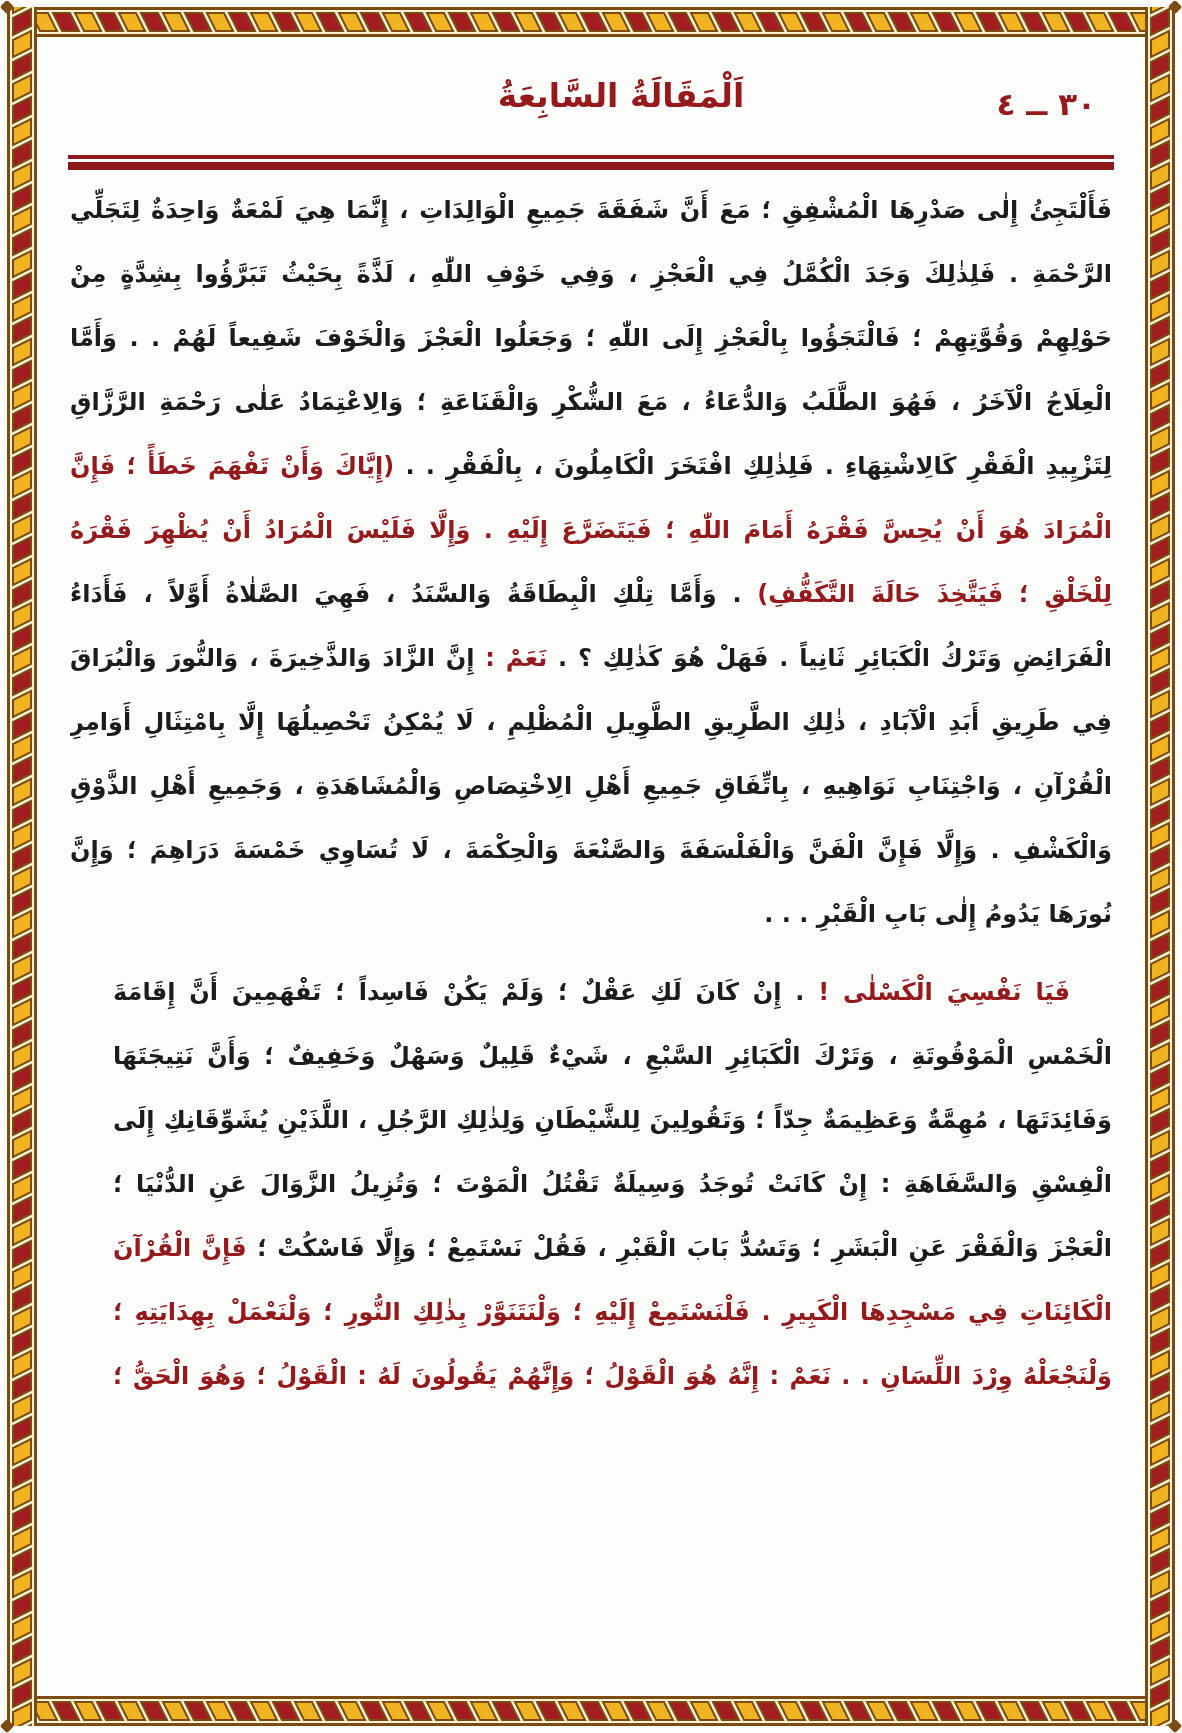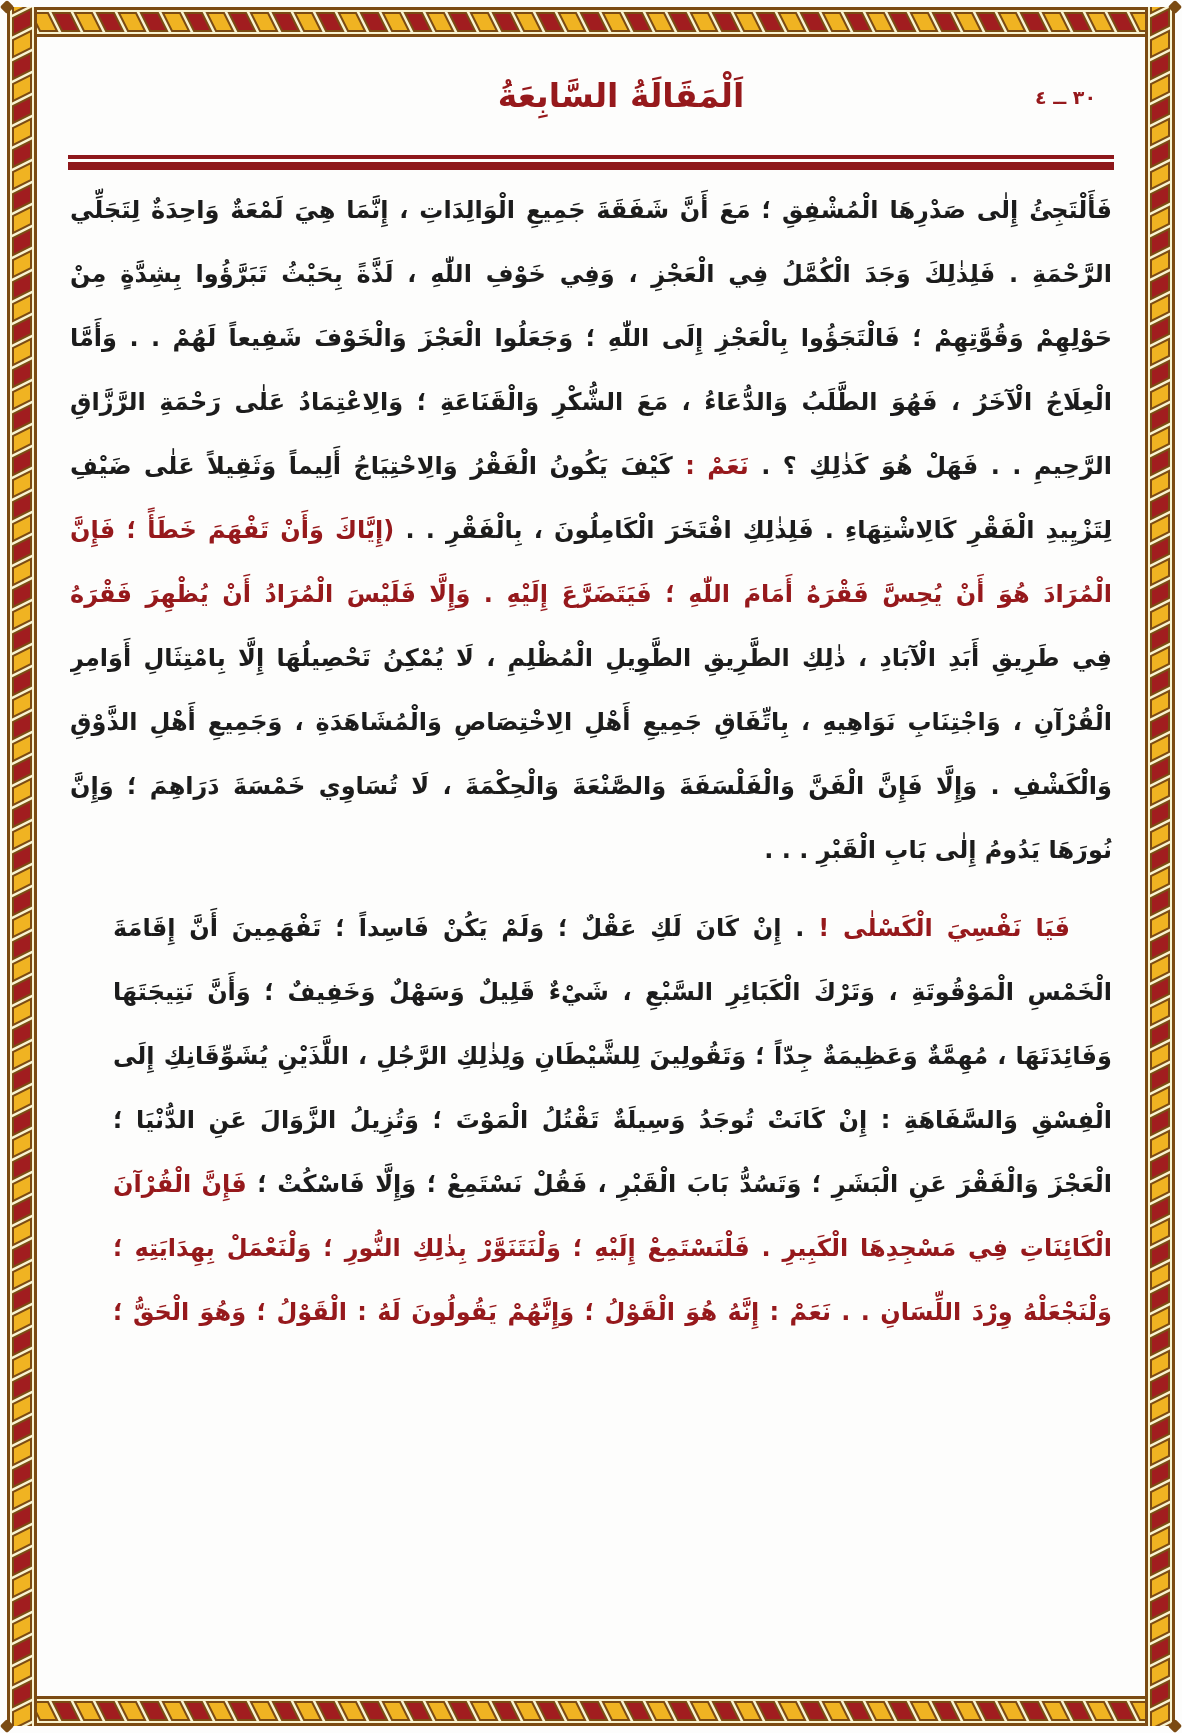--- a/index.html
+++ b/index.html
@@ -33,21 +33,21 @@
   .knob.bl{bottom:2px;left:2px;} .knob.br{bottom:2px;right:2px;}
   
   .hdr-title{
     position:absolute;top:76px;left:0;right:0;
     text-align:center;
     transform:translateX(30px); 
     font-size:33px;font-weight:bold;color:var(--red);
   }
   .hdr-num{
     position:absolute;top:86px;right:86px;
-    font-size:19px;font-weight:bold;color:var(--red);
+    font-size:31px;font-weight:bold;color:var(--red);
     letter-spacing:2px;
   }
   .rule{position:absolute;top:155px;left:68px;right:68px;}
   .rule .thin{height:4px;background:#8e181b;}
   .rule .gap{height:3px;}
   .rule .thick{height:8px;background:#8e181b;}
   
   .body{
     position:absolute;top:178px;left:70px;right:70px;bottom:48px;
     direction:rtl;
@@ -121,23 +121,24 @@
     <div class="gap"></div>
     <div class="thick"></div>
   </div>
 
   <main class="body" id="text-body">
       <div class="para">
         <div class="line" dir="rtl"><span class="black">فَأَلْتَجِئُ إِلٰى صَدْرِهَا الْمُشْفِقِ ؛ مَعَ أَنَّ شَفَقَةَ جَمِيعِ الْوَالِدَاتِ ، إِنَّمَا هِيَ لَمْعَةٌ وَاحِدَةٌ لِتَجَلِّي</span></div>
         <div class="line" dir="rtl"><span class="black">الرَّحْمَةِ . فَلِذٰلِكَ وَجَدَ الْكُمَّلُ فِي الْعَجْزِ ، وَفِي خَوْفِ اللّٰهِ ، لَذَّةً بِحَيْثُ تَبَرَّؤُوا بِشِدَّةٍ مِنْ</span></div>
         <div class="line" dir="rtl"><span class="black">حَوْلِهِمْ وَقُوَّتِهِمْ ؛ فَالْتَجَؤُوا بِالْعَجْزِ إِلَى اللّٰهِ ؛ وَجَعَلُوا الْعَجْزَ وَالْخَوْفَ شَفِيعاً لَهُمْ . . وَأَمَّا</span></div>
         <div class="line" dir="rtl"><span class="black">الْعِلَاجُ الْآخَرُ ، فَهُوَ الطَّلَبُ وَالدُّعَاءُ ، مَعَ الشُّكْرِ وَالْقَنَاعَةِ ؛ وَالِاعْتِمَادُ عَلٰى رَحْمَةِ الرَّزَّاقِ</span></div>
-        <div class="line" dir="rtl"><span class="black">الرَّحِيمِ . . فَهَلْ هُوَ كَذٰلِكِ ؟ . </span><span class="red">نَعَمْ : </span><span class="black">كَيْفَ يَكُونُ الْفَقْرُ وَالِاحْتِيَاجُ أَلِيماً وَثَقِيلاً عَلٰى ضَيْفِ</span></div>
         <div class="line" dir="rtl"><span class="black">لِتَزْيِيدِ الْفَقْرِ كَالِاشْتِهَاءِ . فَلِذٰلِكِ افْتَخَرَ الْكَامِلُونَ ، بِالْفَقْرِ . . </span><span class="red">(إِيَّاكَ وَأَنْ تَفْهَمَ خَطَأً ؛ فَإِنَّ</span></div>
         <div class="line" dir="rtl"><span class="red">الْمُرَادَ هُوَ أَنْ يُحِسَّ فَقْرَهُ أَمَامَ اللّٰهِ ؛ فَيَتَضَرَّعَ إِلَيْهِ . وَإِلَّا فَلَيْسَ الْمُرَادُ أَنْ يُظْهِرَ فَقْرَهُ</span></div>
+        <div class="line" dir="rtl"><span class="red">لِلْخَلْقِ ؛ فَيَتَّخِذَ حَالَةَ التَّكَفُّفِ)</span><span class="black"> . وَأَمَّا تِلْكِ الْبِطَاقَةُ وَالسَّنَدُ ، فَهِيَ الصَّلٰاةُ أَوَّلاً ، فَأَدَاءُ</span></div>
+        <div class="line" dir="rtl"><span class="black">الْفَرَائِضِ وَتَرْكُ الْكَبَائِرِ ثَانِياً . فَهَلْ هُوَ كَذٰلِكِ ؟ . </span><span class="red">نَعَمْ : </span><span class="black">إِنَّ الزَّادَ وَالذَّخِيرَةَ ، وَالنُّورَ وَالْبُرَاقَ</span></div>
         <div class="line" dir="rtl"><span class="black">فِي طَرِيقِ أَبَدِ الْآبَادِ ، ذٰلِكِ الطَّرِيقِ الطَّوِيلِ الْمُظْلِمِ ، لَا يُمْكِنُ تَحْصِيلُهَا إِلَّا بِامْتِثَالِ أَوَامِرِ</span></div>
         <div class="line" dir="rtl"><span class="black">الْقُرْآنِ ، وَاجْتِنَابِ نَوَاهِيهِ ، بِاتِّفَاقِ جَمِيعِ أَهْلِ الِاخْتِصَاصِ وَالْمُشَاهَدَةِ ، وَجَمِيعِ أَهْلِ الذَّوْقِ</span></div>
         <div class="line" dir="rtl"><span class="black">وَالْكَشْفِ . وَإِلَّا فَإِنَّ الْفَنَّ وَالْفَلْسَفَةَ وَالصَّنْعَةَ وَالْحِكْمَةَ ، لَا تُسَاوِي خَمْسَةَ دَرَاهِمَ ؛ وَإِنَّ</span></div>
         <div class="line start" dir="rtl"><span class="black">نُورَهَا يَدُومُ إِلٰى بَابِ الْقَبْرِ . . .</span></div>
       </div>
       <div class="para">
         <div class="line indent" dir="rtl"><span class="red">فَيَا نَفْسِيَ الْكَسْلٰى !</span><span class="black"> . إِنْ كَانَ لَكِ عَقْلٌ ؛ وَلَمْ يَكُنْ فَاسِداً ؛ تَفْهَمِينَ أَنَّ إِقَامَةَ الصَّلَوَاتِ</span></div>
         <div class="line" dir="rtl"><span class="black">الْخَمْسِ الْمَوْقُوتَةِ ، وَتَرْكَ الْكَبَائِرِ السَّبْعِ ، شَيْءٌ قَلِيلٌ وَسَهْلٌ وَخَفِيفٌ ؛ وَأَنَّ نَتِيجَتَهَا وَثَمَرَتَهَا</span></div>
         <div class="line" dir="rtl"><span class="black">وَفَائِدَتَهَا ، مُهِمَّةٌ وَعَظِيمَةٌ جِدّاً ؛ وَتَقُولِينَ لِلشَّيْطَانِ وَلِذٰلِكِ الرَّجُلِ ، اللَّذَيْنِ يُشَوِّقَانِكِ إِلَى</span></div>
         <div class="line" dir="rtl"><span class="black">الْفِسْقِ وَالسَّفَاهَةِ : إِنْ كَانَتْ تُوجَدُ وَسِيلَةٌ تَقْتُلُ الْمَوْتَ ؛ وَتُزِيلُ الزَّوَالَ عَنِ الدُّنْيَا ؛ وَتَرْفَعُ</span></div>

